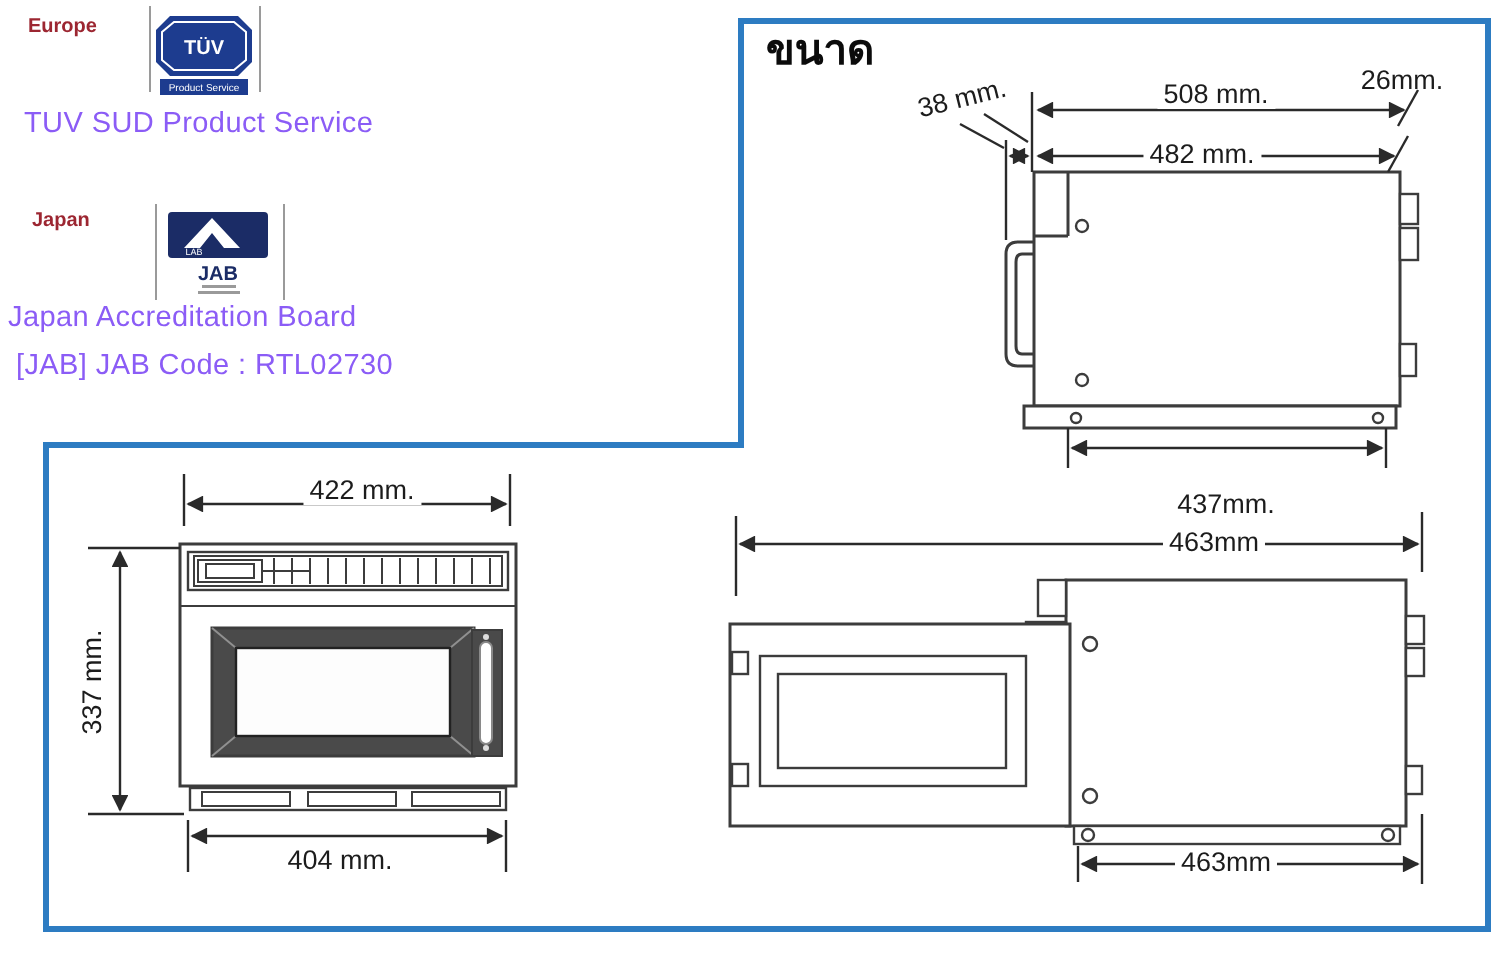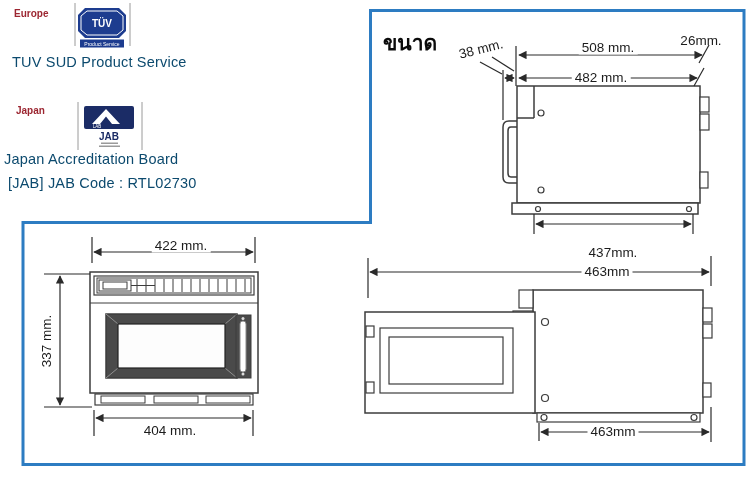--- a/index.html
+++ b/index.html
@@ -5,21 +5,21 @@
   html,body{margin:0;padding:0;background:#fff;}
   #page{position:relative;width:749px;height:472px;background:#ffffff;overflow:hidden;
         font-family:"Liberation Sans",sans-serif;}
   svg{position:absolute;left:0;top:0;}
   .lbl{position:absolute;z-index:3;white-space:nowrap;color:#1c1c1c;
        font-family:"Liberation Sans",sans-serif;}
   .dim{font-size:13.5px;background:#fff;padding:0 3px;transform:translate(-50%,-50%);}
   .dim.nobg{background:transparent;}
   .rot14{transform:translate(-50%,-50%) rotate(-14deg);}
   .rot90{transform:translate(-50%,-50%) rotate(-90deg);}
-  .cert{font-size:14.5px;color:#0c4a6e;letter-spacing:.2px;}
+  .cert{font-size:14.5px;color:#8b5cf6;letter-spacing:.2px;}
   .region{font-size:10px;font-weight:bold;color:#9c2631;}
   .thai{font-size:21px;font-weight:bold;color:#0b0b0b;
         font-family:"DejaVu Sans","Liberation Sans",sans-serif;}
 </style>
 </head>
 <body>
 
 <div id="page">
 
   <svg width="749" height="481" viewBox="0 0 749 481">
@@ -165,21 +165,21 @@
       <line x1="541" y1="432" x2="709" y2="432" marker-start="url(#da)" marker-end="url(#da)"></line>
     </g>
   </svg>
 
   <div class="lbl region" style="left:14px;top:8px;">Europe</div>
   <div class="lbl cert" style="left:12px;top:54px;">TUV SUD Product Service</div>
   <div class="lbl region" style="left:16px;top:105px;">Japan</div>
   <div class="lbl cert" style="left:4px;top:151px;">Japan Accreditation Board</div>
   <div class="lbl cert" style="left:8px;top:175px;">[JAB] JAB Code : RTL02730</div>
 
-  <div class="lbl thai" style="left:383px;top:26px;">ขนาด</div>
+  <div class="lbl thai" style="left:383px;top:8px;">ขนาด</div>
 
   <div class="lbl dim nobg rot14" style="left:481px;top:49px;">38 mm.</div>
   <div class="lbl dim" style="left:608px;top:47px;text-align:right;">508 mm.</div>
   <div class="lbl dim nobg" style="left:701px;top:40px;">26mm.</div>
   <div class="lbl dim" style="left:601px;top:77px;">482 mm.</div>
   <div class="lbl dim" style="left:613px;top:224px;margin-top:28px;">437mm.</div>
 
   <div class="lbl dim" style="left:166px;top:245px;margin-left:15px;">422 mm.</div>
   <div class="lbl dim rot90" style="left:46px;top:341px;">337 mm.</div>
   <div class="lbl dim" style="left:170px;top:430px;">404 mm.</div>

